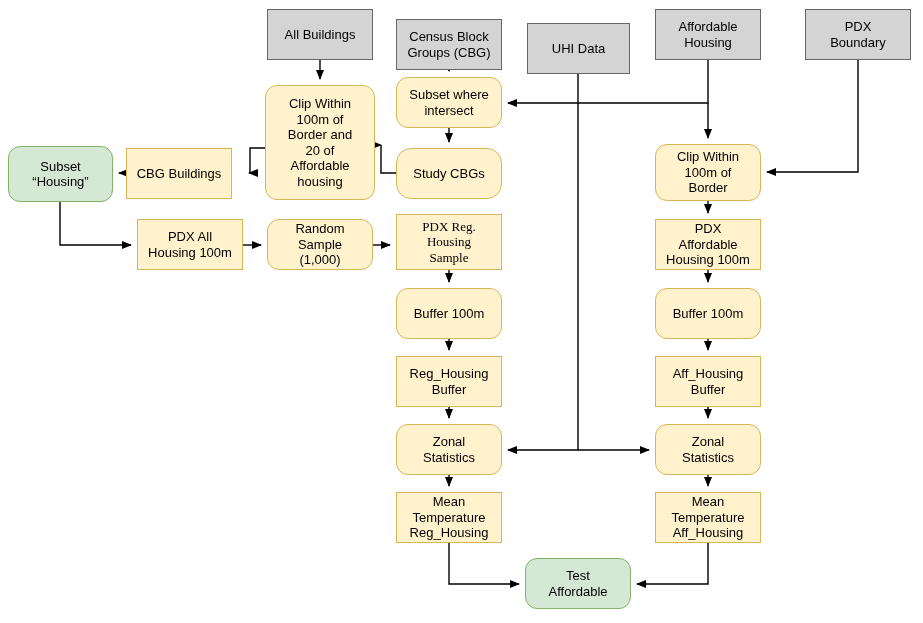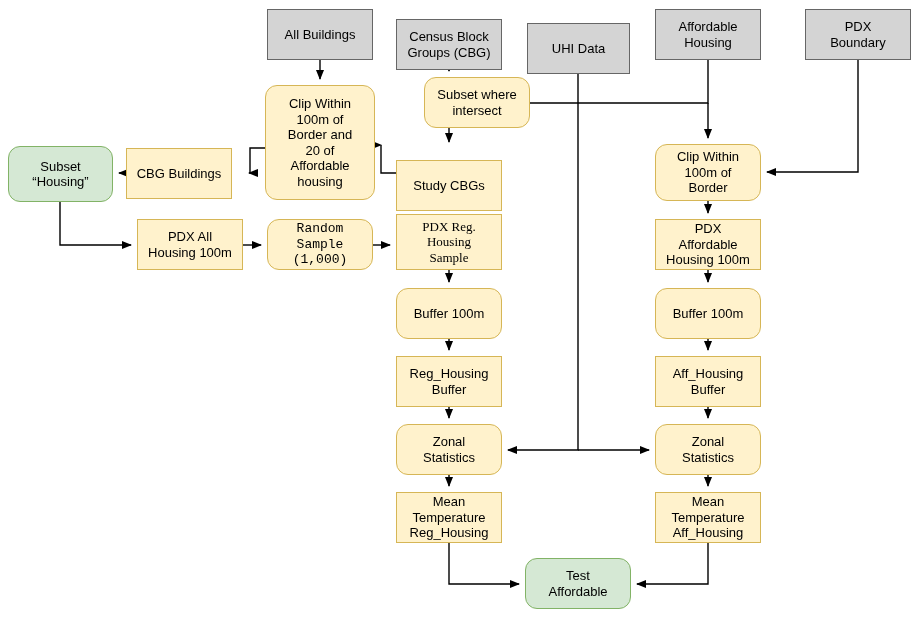--- a/index.html
+++ b/index.html
@@ -105,32 +105,32 @@
       <div class="node gray sq" style="left: 655px; top: 9px; width: 106px; height: 51px;">Affordable
 Housing</div>
       <div class="node gray sq" style="left: 805px; top: 9px; width: 106px; height: 51px;">PDX
 Boundary</div>
       <div class="node yellow rounded" style="left: 265px; top: 85px; width: 110px; height: 115px;">Clip Within
 100m of
 Border and
 20 of
 Affordable
 housing</div>
-      <div class="node yellow rounded" style="left: 396px; top: 77px; width: 106px; height: 51px; margin-left: 28px;">Subset where
+      <div class="node yellow rounded" style="left: 396px; top: 77px; width: 106px; height: 51px;">Subset where
 intersect</div>
-      <div class="node yellow sq" style="left: 396px; top: 160px; width: 106px; height: 51px;">Study CBGs</div>
+      <div class="node yellow sq" style="left: 396px; top: 148px; width: 106px; height: 51px; border-radius: 15px;">Study CBGs</div>
       <div class="node yellow rounded" style="left: 655px; top: 144px; width: 106px; height: 57px;">Clip Within
 100m of
 Border</div>
       <div class="node green rounded" style="left: 8px; top: 146px; width: 105px; height: 56px;">Subset
 “Housing”</div>
       <div class="node yellow sq" style="left: 126px; top: 148px; width: 106px; height: 51px;">CBG Buildings</div>
       <div class="node yellow sq" style="left: 137px; top: 219px; width: 106px; height: 51px;">PDX All
 Housing 100m</div>
-      <div class="node yellow rounded" style="left: 267px; top: 219px; width: 106px; height: 51px; font-family: Liberation Mono, monospace;">Random
+      <div class="node yellow rounded" style="left: 267px; top: 219px; width: 106px; height: 51px;">Random
 Sample
 (1,000)</div>
       <div class="node yellow sq" style="left: 396px; top: 214px; width: 106px; height: 56px; font-family: Liberation Serif, serif;">PDX Reg.
 Housing
 Sample</div>
       <div class="node yellow rounded" style="left: 396px; top: 288px; width: 106px; height: 51px;">Buffer 100m</div>
       <div class="node yellow sq" style="left: 396px; top: 356px; width: 106px; height: 51px;">Reg_Housing
 Buffer</div>
       <div class="node yellow rounded" style="left: 396px; top: 424px; width: 106px; height: 51px;">Zonal
 Statistics</div>

